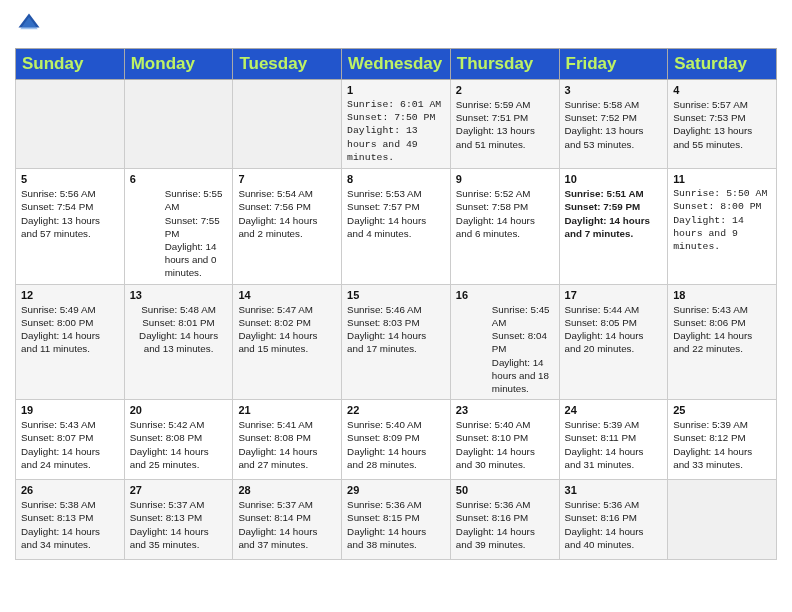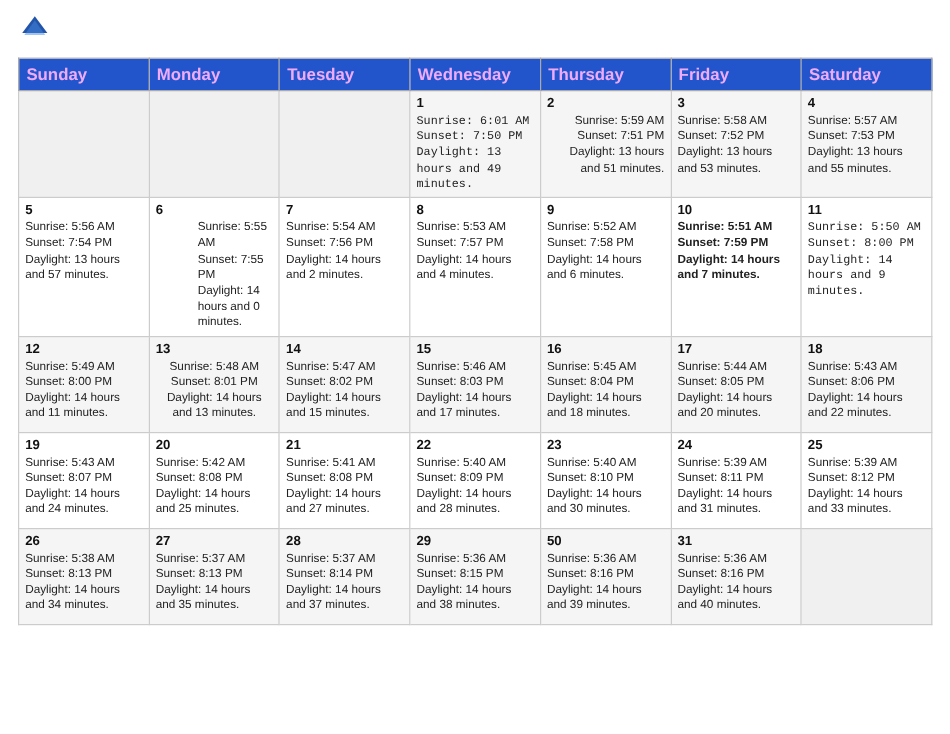--- a/index.html
+++ b/index.html
@@ -50,24 +50,24 @@
       font-size: 14px;
       color: #555;
     }
     .calendar {
       width: 100%;
       border-collapse: collapse;
       font-size: 10.5px;
     }
     .calendar th {
       background-color: #2255cc;
-      color: #f0abfc;
+      color: #bef264;
       text-align: left;
       padding: 5px 6px;
-      font-size: 14px;
+      font-size: 17px;
       font-weight: bold;
       border: 1px solid #aaa;
     }
     .calendar td {
       border: 1px solid #ccc;
       vertical-align: top;
       padding: 4px 5px;
       width: calc(100% / 7);
       height: 80px;
       background: #fff;
@@ -132,21 +132,21 @@
           <td class="empty-cell"></td>
           <td class="empty-cell"></td>
           <td>
             <div class="day-num">1</div>
             <div class="day-detail" style="white-space: pre-line; font-family: Liberation Mono, monospace;">Sunrise: 6:01 AM
 Sunset: 7:50 PM
 Daylight: 13 hours and 49 minutes.</div>
           </td>
           <td>
             <div class="day-num">2</div>
-            <div class="day-detail" style="white-space: pre-line; text-align: right;">Sunrise: 5:59 AM
+            <div class="day-detail" style="white-space: pre-line;">Sunrise: 5:59 AM
 Sunset: 7:51 PM
 Daylight: 13 hours and 51 minutes.</div>
           </td>
           <td>
             <div class="day-num">3</div>
             <div class="day-detail" style="white-space: pre-line;">Sunrise: 5:58 AM
 Sunset: 7:52 PM
 Daylight: 13 hours and 53 minutes.</div>
           </td>
           <td>
@@ -220,21 +220,21 @@
 Daylight: 14 hours and 15 minutes.</div>
           </td>
           <td>
             <div class="day-num">15</div>
             <div class="day-detail" style="white-space: pre-line;">Sunrise: 5:46 AM
 Sunset: 8:03 PM
 Daylight: 14 hours and 17 minutes.</div>
           </td>
           <td>
             <div class="day-num">16</div>
-            <div class="day-detail" style="white-space: pre-line;">Sunrise: 5:45 AM
+            <div class="day-detail" style="white-space: pre-line; margin-left: 36px;">Sunrise: 5:45 AM
 Sunset: 8:04 PM
 Daylight: 14 hours and 18 minutes.</div>
           </td>
           <td>
             <div class="day-num">17</div>
             <div class="day-detail" style="white-space: pre-line;">Sunrise: 5:44 AM
 Sunset: 8:05 PM
 Daylight: 14 hours and 20 minutes.</div>
           </td>
           <td>

